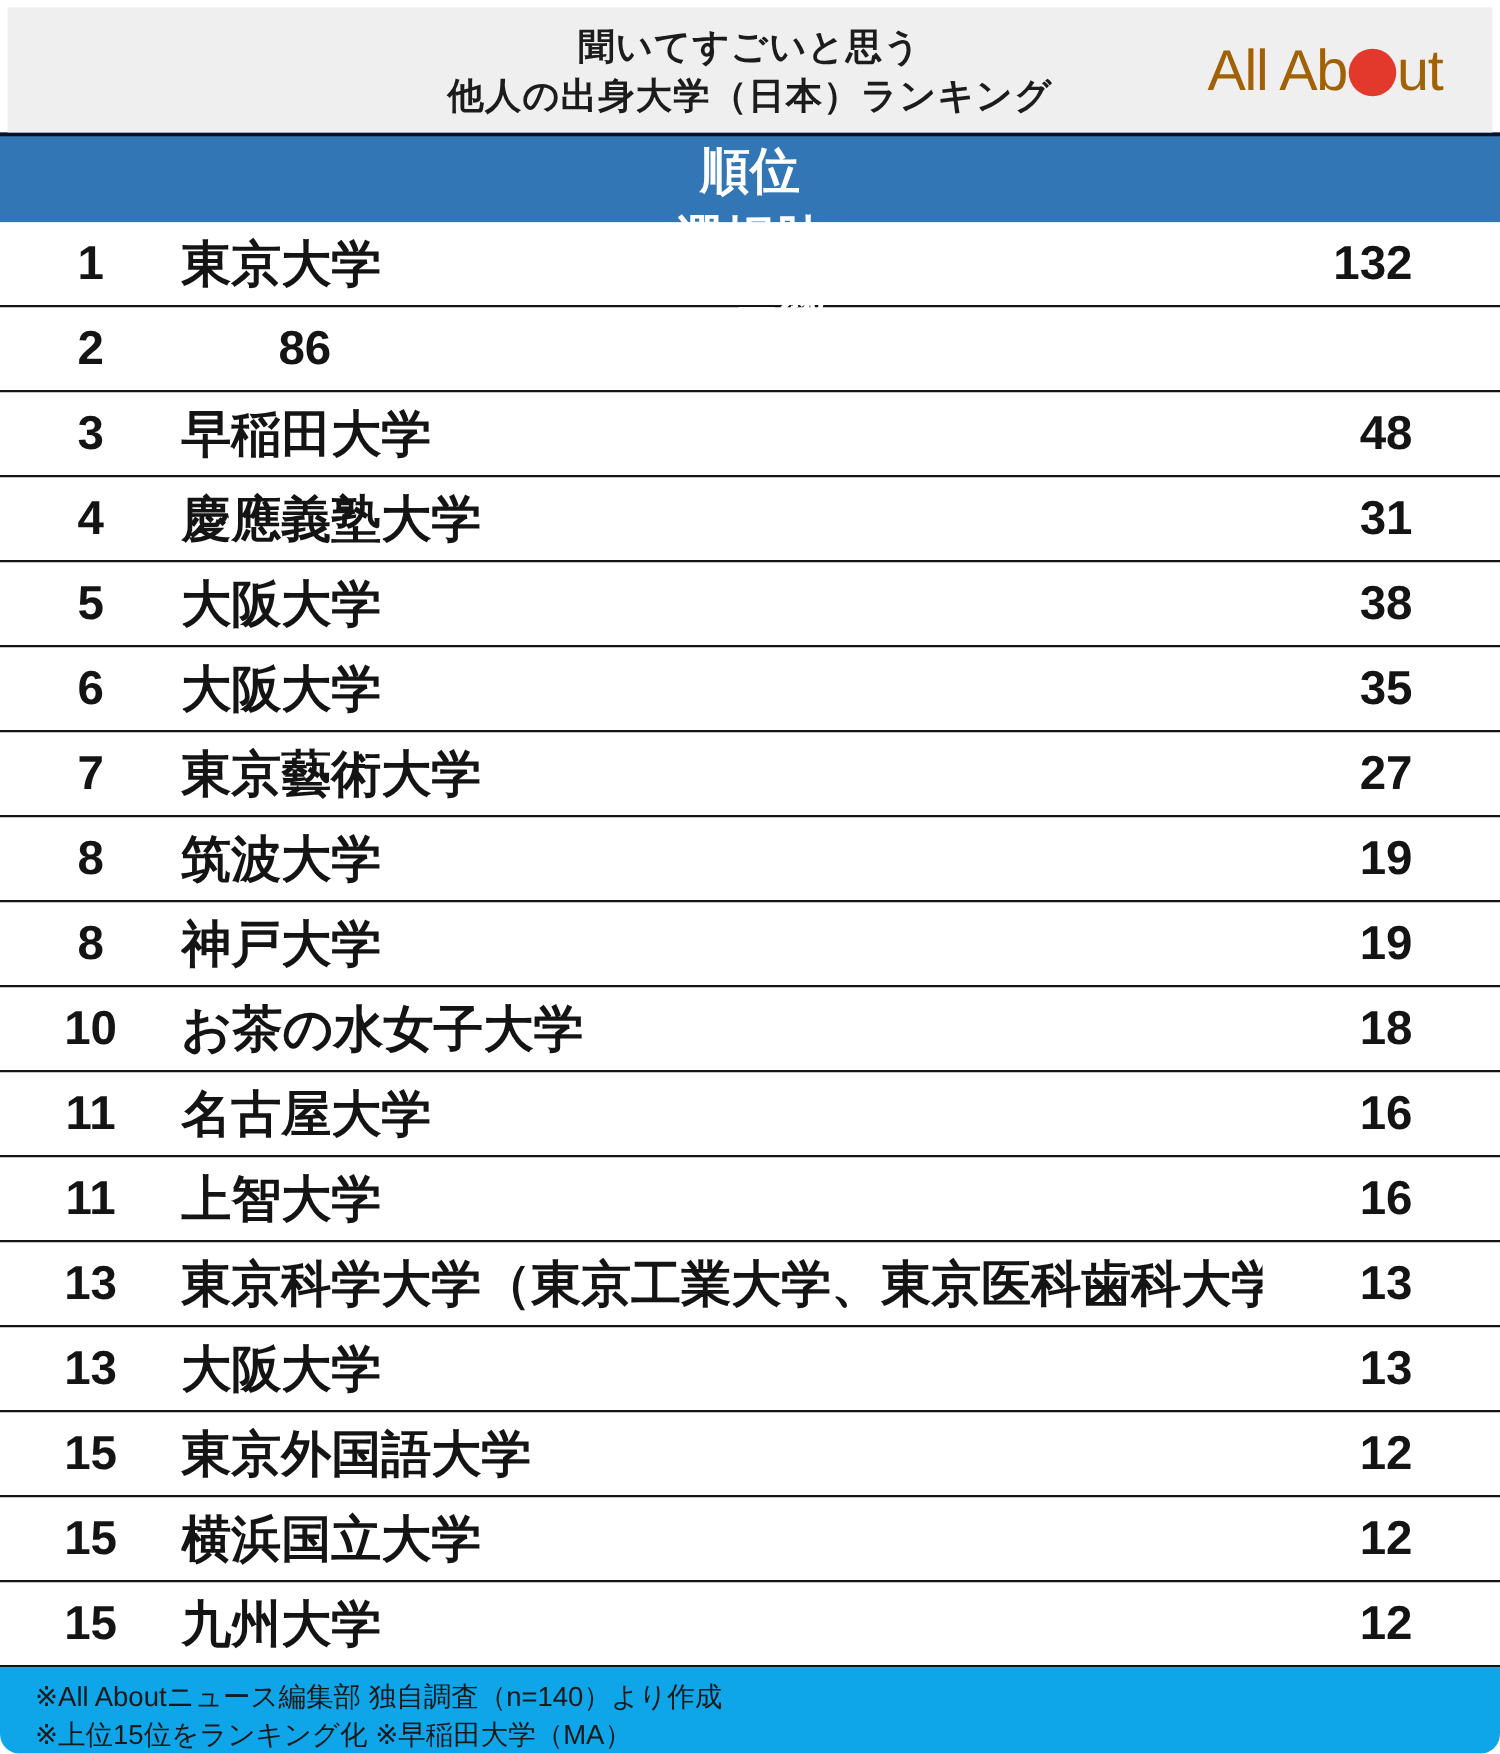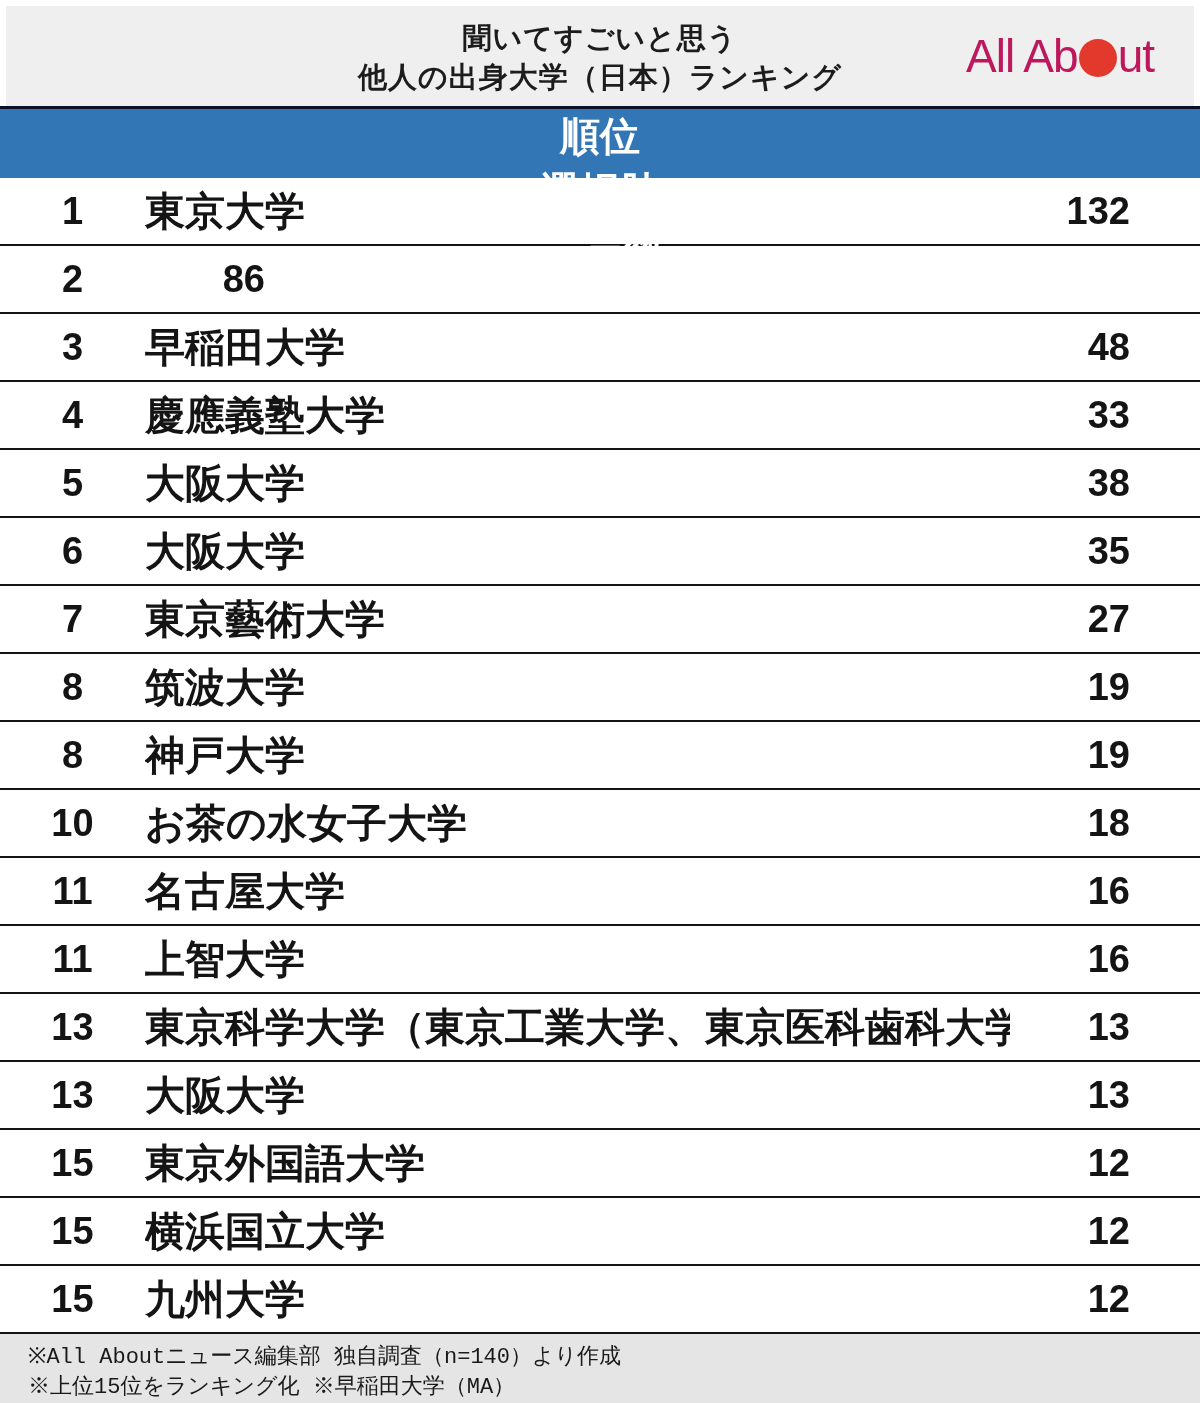--- a/index.html
+++ b/index.html
@@ -7,20 +7,21 @@
     padding: 0;
     background: #ffffff;
     font-family: "Liberation Sans", "DejaVu Sans", sans-serif;
   }
   .page {
     position: relative;
     width: 1200px;
     height: 1403px;
     background: #ffffff;
     overflow: hidden;
+    border-radius: 16px;
   }
 
   
   .title-band {
     position: relative;
     margin: 6px 6px 0 6px;
     height: 100px;
     background: #efefef;
   }
   .title-text {
@@ -34,21 +35,21 @@
     line-height: 39px;
     font-weight: 700;
     letter-spacing: 1px;
   }
   .logo {
     position: absolute;
     right: 40px;
     top: 50%;
     transform: translateY(-50%);
     font-size: 46px;
-    color: #be185d;
+    color: #a16207;
     letter-spacing: -1px;
     white-space: nowrap;
     font-weight: 400;
   }
   .logo .dot {
     display: inline-block;
     width: 38px;
     height: 38px;
     border-radius: 50%;
     background: #e2392c;
@@ -90,22 +91,21 @@
   .row .col-name  { font-size: 40px; text-align: left; white-space: nowrap; overflow: hidden; }
   .row .col-votes { font-size: 38px; padding-right: 70px; box-sizing: border-box; }
 
   
   .footer {
     padding: 9px 28px 0 28px;
     color: #191919;
     font-size: 22px;
     line-height: 30px;
     font-weight: 400;
-    background: #e5e5e5;
-    font-family: Liberation Mono, monospace;
+    background: #0ea5e9;
   }
 </style>
 </head>
 <body>
 
 <div class="page">
 
   <div class="title-band">
     <div class="title-text">
       <div>聞いてすごいと思う</div>
@@ -133,21 +133,21 @@
         <div class="col-votes">86</div>
       </div>
       <div class="row">
         <div class="col-rank">3</div>
         <div class="col-name">早稲田大学</div>
         <div class="col-votes">48</div>
       </div>
       <div class="row">
         <div class="col-rank">4</div>
         <div class="col-name">慶應義塾大学</div>
-        <div class="col-votes">33</div>
+        <div class="col-votes">31</div>
       </div>
       <div class="row">
         <div class="col-rank">5</div>
         <div class="col-name">大阪大学</div>
         <div class="col-votes">38</div>
       </div>
       <div class="row">
         <div class="col-rank">6</div>
         <div class="col-name">大阪大学</div>
         <div class="col-votes">35</div>

